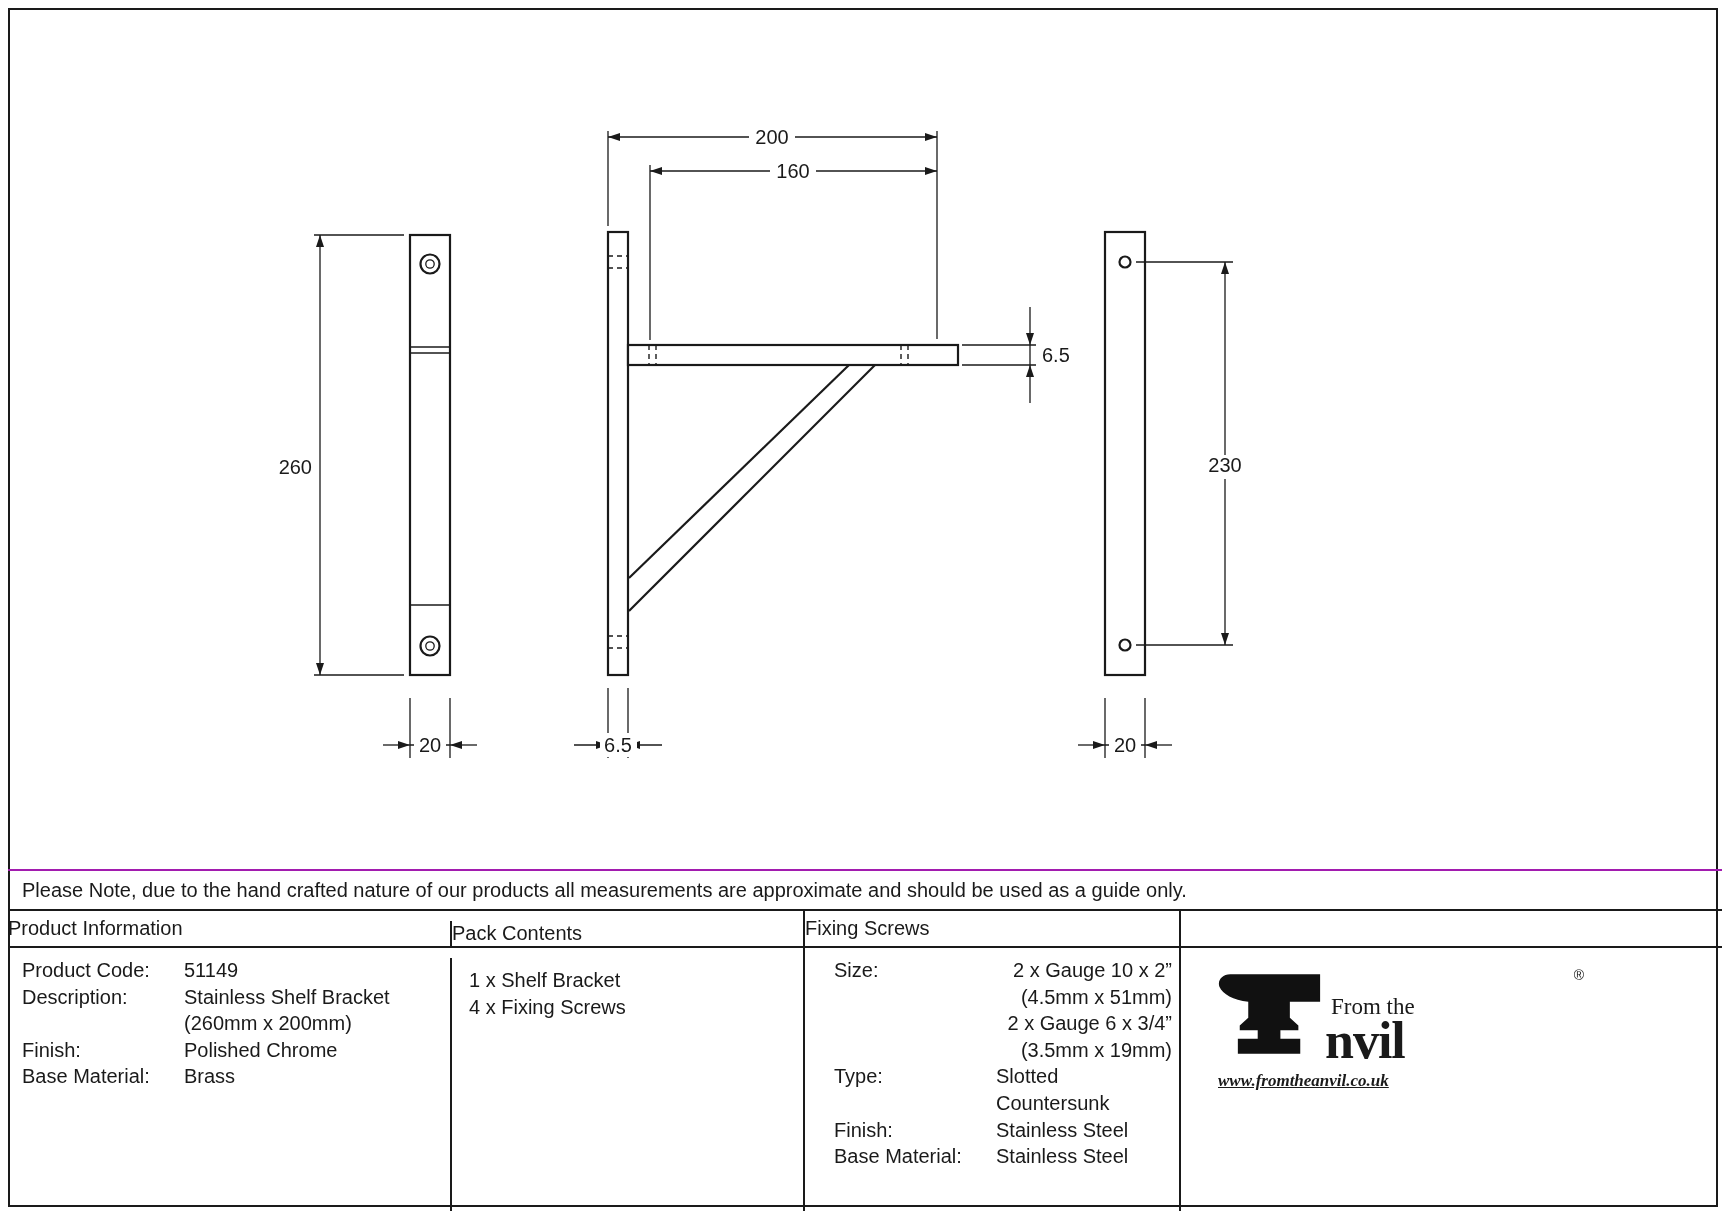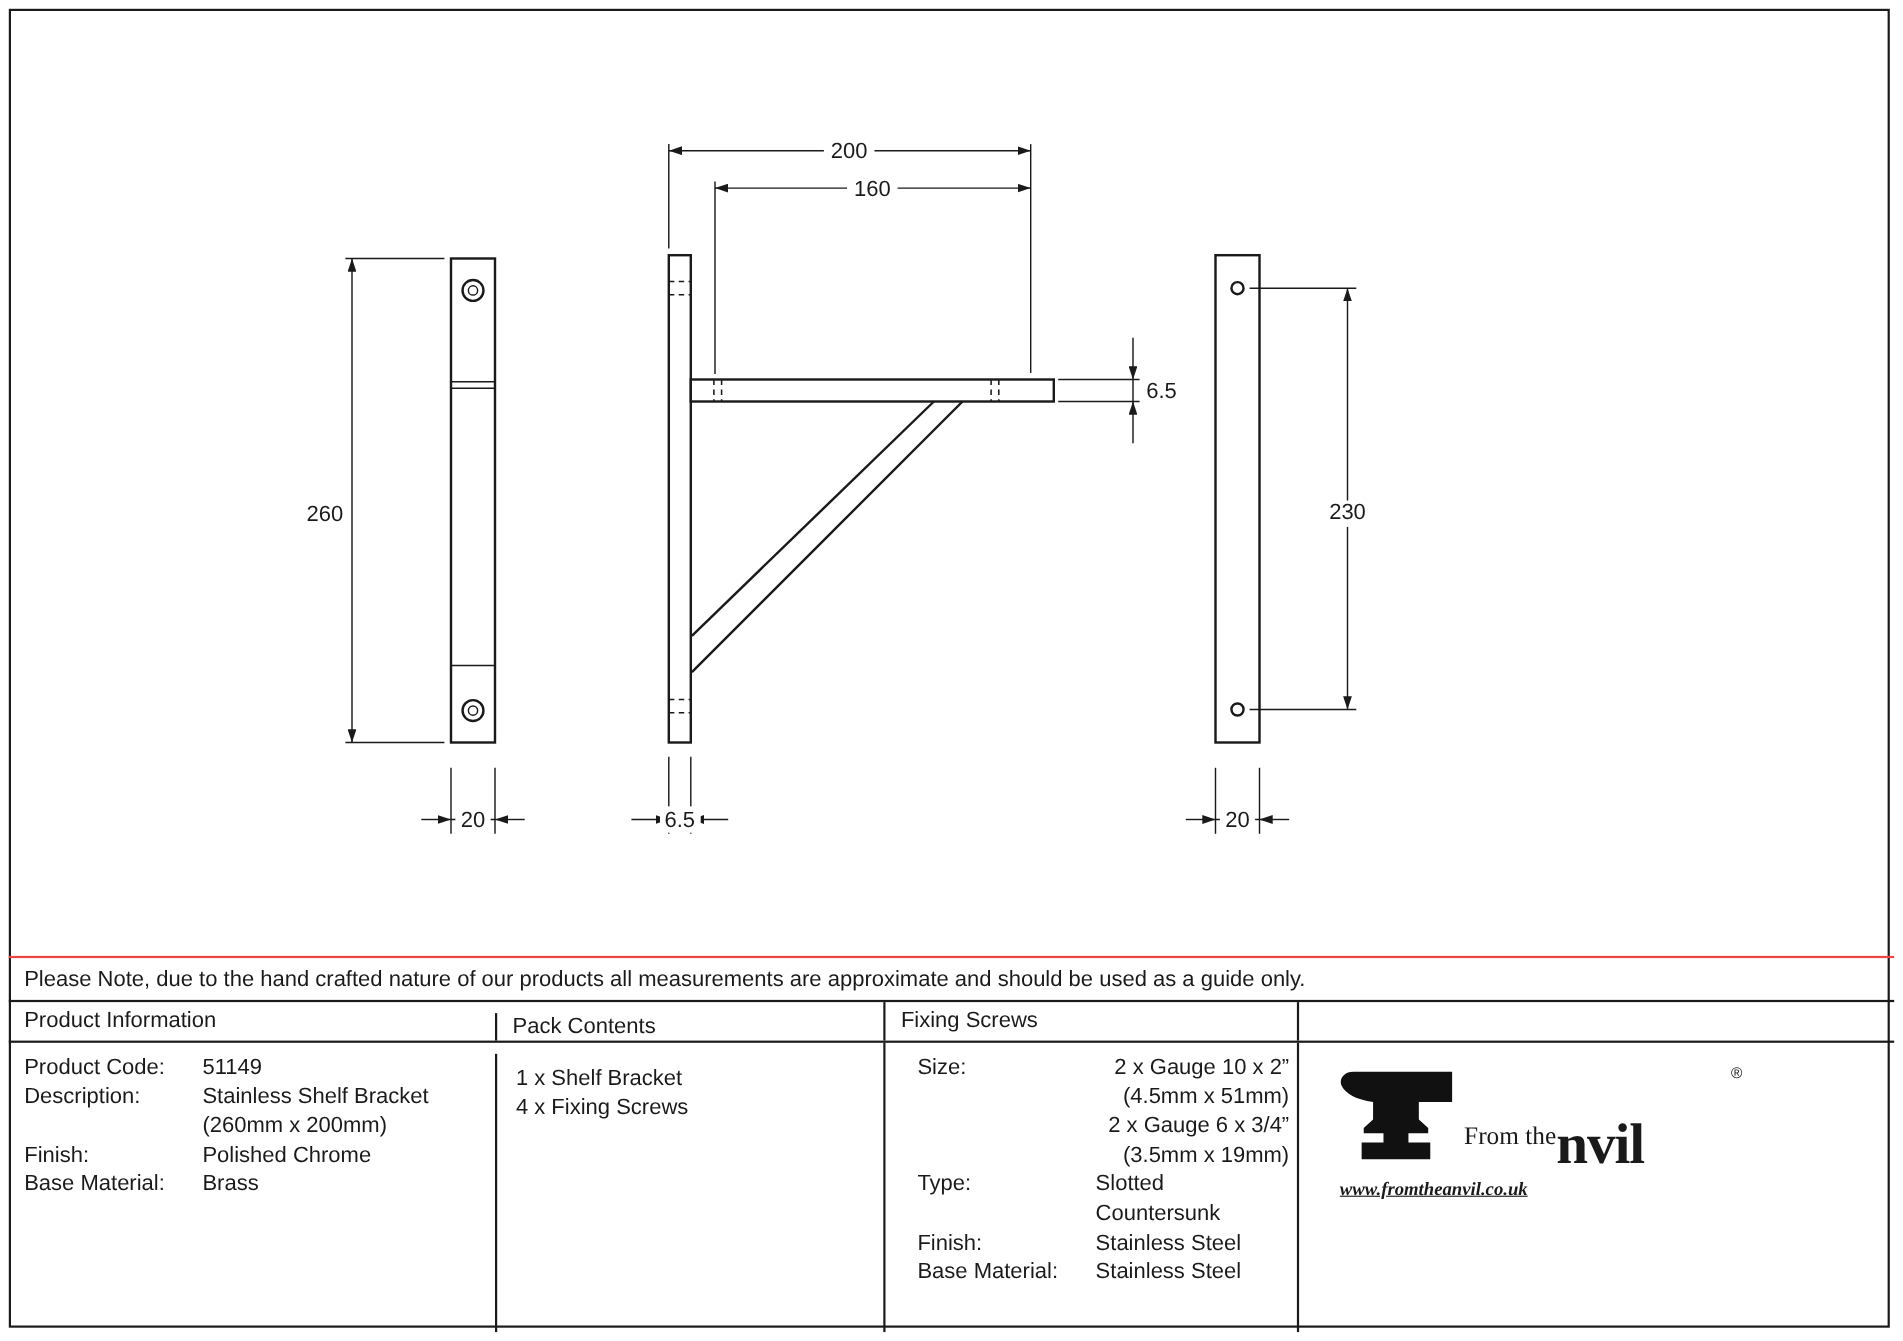--- a/index.html
+++ b/index.html
@@ -11,40 +11,40 @@
     border:2px solid #1a1a1a; box-sizing:border-box; }
   svg.drawing { position:absolute; left:0; top:0; }
   svg .ln   { stroke:#1a1a1a; stroke-width:2.2; fill:none; }
   svg .fill { fill:#ffffff; stroke:#1a1a1a; stroke-width:2.2; }
   svg .thin { stroke:#1a1a1a; stroke-width:1.3; fill:none; }
   svg .dash { stroke:#1a1a1a; stroke-width:1.4; fill:none; stroke-dasharray:5 4; }
   svg text  { font-family:"Liberation Sans", sans-serif; font-size:20px; fill:#1a1a1a; }
   svg .bg   { fill:#ffffff; stroke:none; }
 
   .notebar { position:absolute; left:8px; width:1714px; top:869px; height:42px;
-    box-sizing:border-box; border-top:2px solid #ef4444; border-bottom:2px solid #1a1a1a;
+    box-sizing:border-box; border-top:2px solid #a21caf; border-bottom:2px solid #1a1a1a;
     display:flex; align-items:center; padding-left:14px; font-size:20px; }
   .thead { position:absolute; left:8px; width:1714px; top:911px; height:37px;
     box-sizing:border-box; border-bottom:2px solid #1a1a1a; display:flex; font-size:20px; }
   .tbody { position:absolute; left:8px; width:1714px; top:948px; height:263px;
     box-sizing:border-box; display:flex; font-size:20px; }
   .c1 { width:442px; } .c2 { width:353px;margin-top:10px; } .c3 { width:376px; } .c4 { width:427px; }
   .c2,.c3,.c4 { border-left:2px solid #1a1a1a; box-sizing:border-box; }
-  .thead > div { display:flex; align-items:center; padding-left:14px; box-sizing:border-box; }
+  .thead > div { display:flex; align-items:center; padding-left:0; box-sizing:border-box; }
   .cell { padding-top:9px; box-sizing:border-box; }
   .cell.c1 { padding-left:14px; }
   .cell.c2 { padding-left:17px; }
   .cell.c3 { padding-left:29px; padding-right:7px; }
   .kv { display:grid; grid-template-columns:134px 1fr; line-height:26.6px;gap:28px; }
   .pc-line { line-height:26.6px; }
   .v.ra { text-align:right; }
 
   .logo-wrap { position:relative; margin:10px 26px 0 auto; width:362px; }
   .logo-row { display:flex; align-items:flex-end; }
-  .logo-texts { display:flex; flex-direction:row; margin-left:3px; }
+  .logo-texts { display:flex; flex-direction:column; margin-left:3px; }
   .from-the { font-family:"Liberation Serif", serif; font-size:23px; margin-left:6px; }
   .brand-big { font-family:"Liberation Serif", serif; font-weight:bold; font-size:52px;
     line-height:0.82; letter-spacing:-1px; }
   .reg { position:absolute; top:0; right:-4px; font-size:14px; }
   .website { font-family:"Liberation Serif", serif; font-style:italic; font-weight:bold;
     font-size:17px; text-decoration:underline; margin-top:8px; }
 </style>
 </head>
 <body>
 

